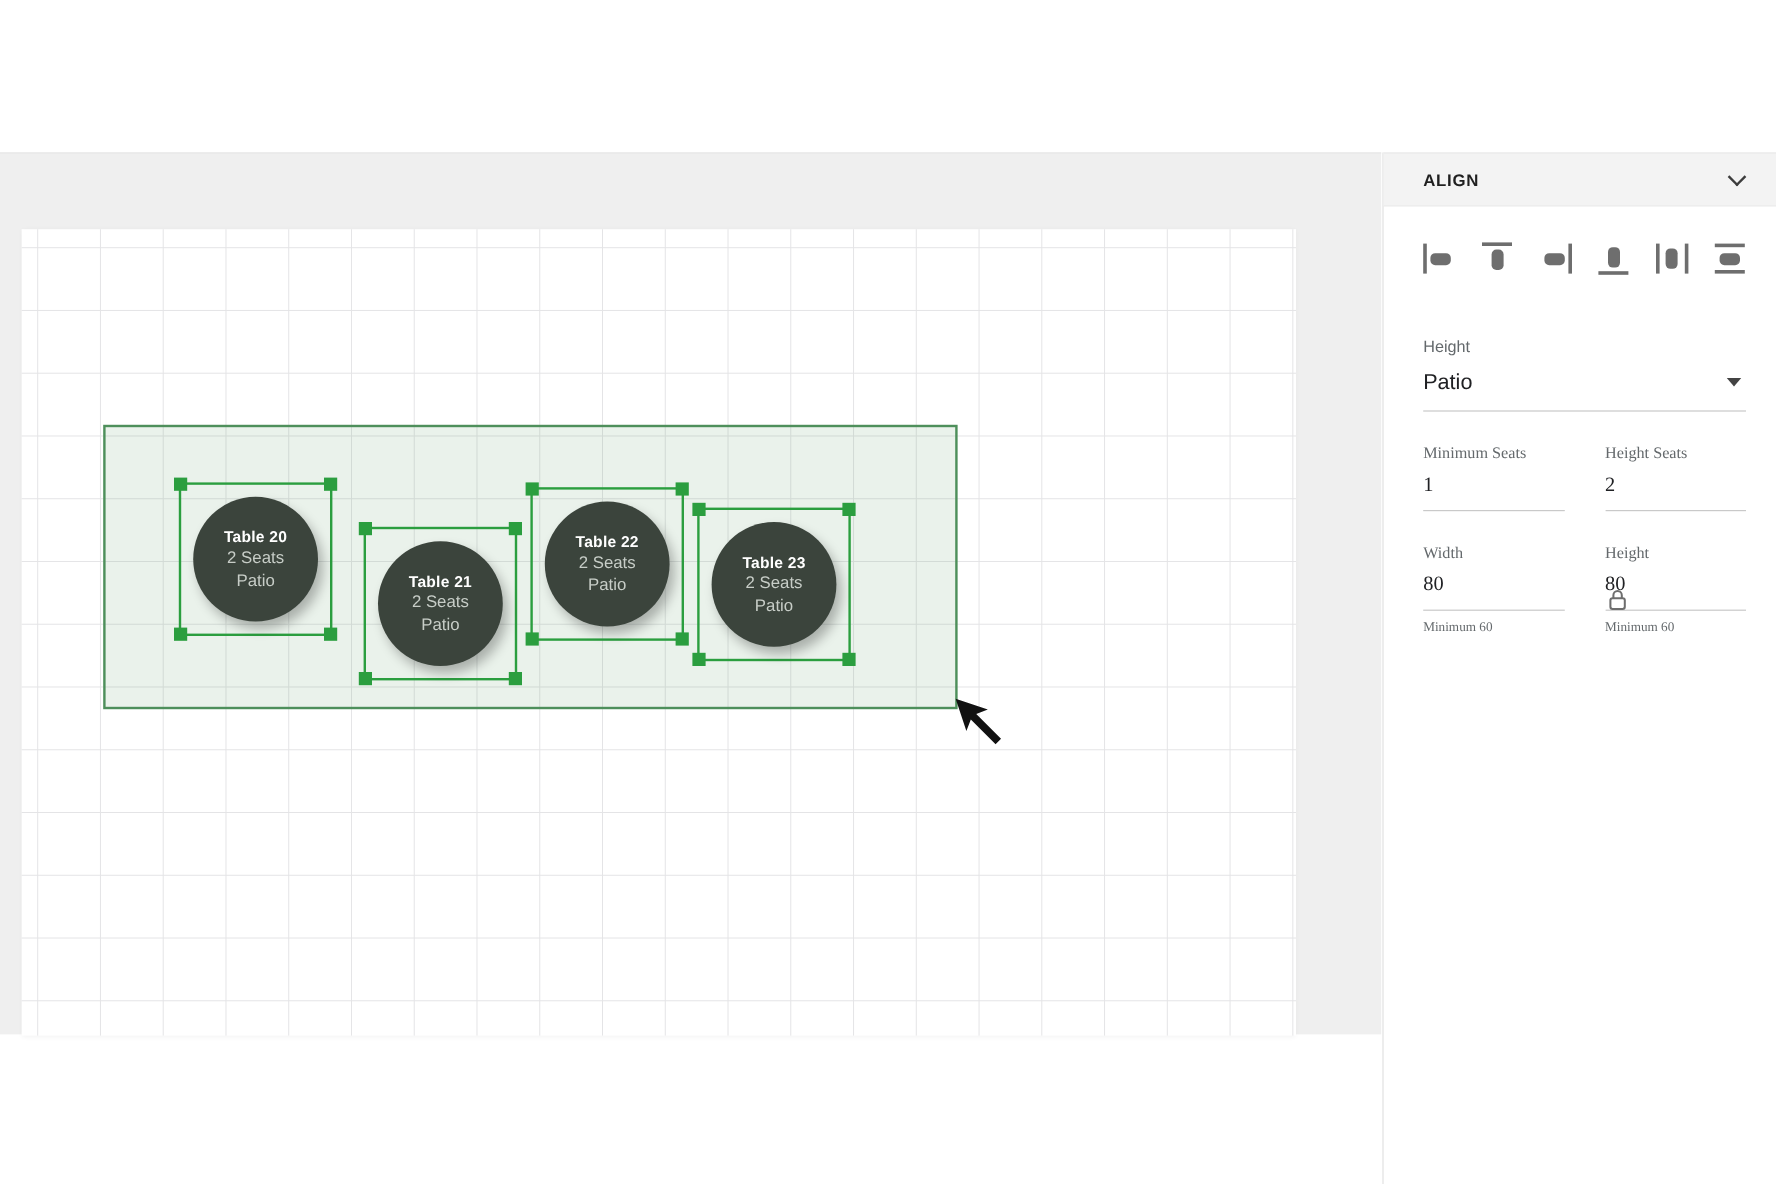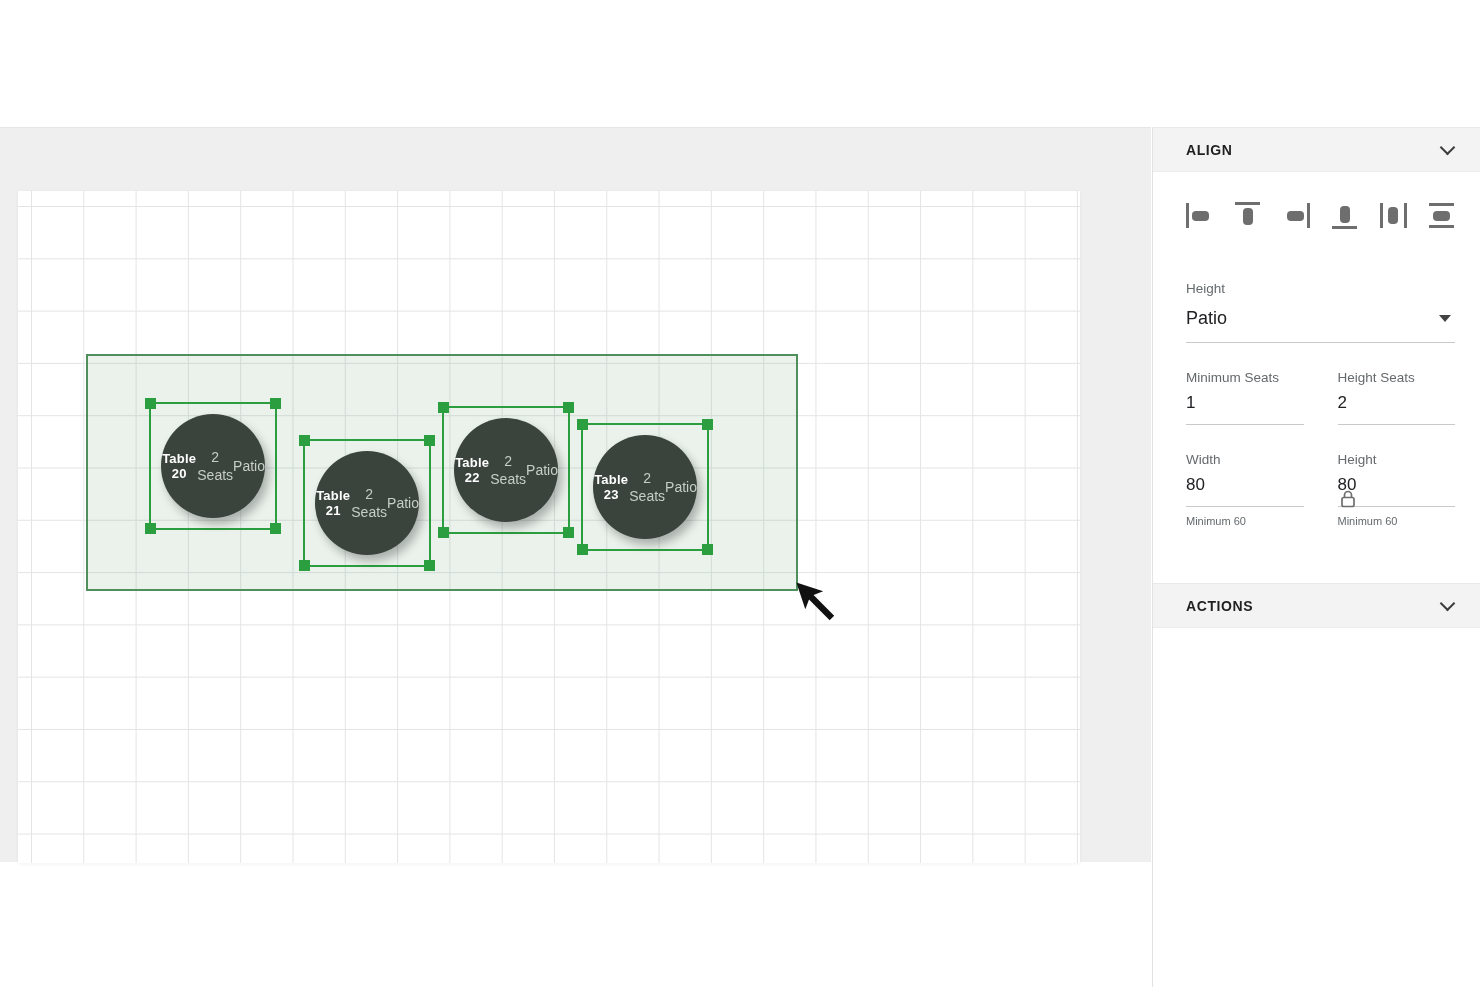--- a/index.html
+++ b/index.html
@@ -23,21 +23,21 @@
     background:rgba(96,158,104,0.13); border:2px solid #4e8f5b; }
 
   
   .table-group { position:absolute; width:128px; height:128px; }
   .sel-box { position:absolute; inset:0; border:2px solid #2b9e3f; }
   .handle { position:absolute; width:11px; height:11px; background:#2b9e3f; }
   .handle.tl { left:-6px; top:-6px; } .handle.tr { right:-6px; top:-6px; }
   .handle.bl { left:-6px; bottom:-6px; } .handle.br { right:-6px; bottom:-6px; }
   .table-circle { position:absolute; left:12px; top:12px; width:104px; height:104px; border-radius:50%;
     background:#3b443c; box-shadow:4px 6px 10px rgba(0,0,0,0.28);
-    display:flex; align-items:center; justify-content:center; text-align:center; }
+    display:flex; flex-direction:column; align-items:center; justify-content:center; text-align:center; }
   .table-name { color:#ffffff; font-weight:bold; font-size:13px; letter-spacing:0.2px; }
   .table-sub { color:#c7cdc7; font-size:14px; line-height:1.3; }
 
   
   .cursor { position:absolute; left:795px; top:581px; width:44px; height:44px; }
 
   
   .sidebar { position:absolute; left:1152px; top:127px; width:328px; height:860px; background:#ffffff; border-left:1px solid #e2e2e2; }
   .section-header { height:45px; background:#f3f3f3; border-top:1px solid #e9e9e9; border-bottom:1px solid #ececec;
     display:flex; align-items:center; justify-content:space-between; padding:0 27px 0 33px; cursor:pointer; }
@@ -53,21 +53,21 @@
   .aicon .pill-h { position:absolute; width:17px; height:10px; border-radius:4px; background:#6e6e6e; top:8.5px; }
   .aicon .pill-v { position:absolute; width:10px; height:17px; border-radius:4px; background:#6e6e6e; left:8.5px; }
 
   
   .props-body { padding:16px 25px 30px 33px; }
   .field-label { font-size:13.5px; color:#64696c; }
   .select-row { display:flex; align-items:center; justify-content:space-between;
     border-bottom:1px solid #c9c9c9; padding:9px 4px 13px 0; margin-top:3px; cursor:pointer; }
   .select-value { font-size:18px; color:#202124; }
   .caret-down { width:0; height:0; border-left:6px solid transparent; border-right:6px solid transparent; border-top:7px solid #434343; }
-  .two-col { position:relative; display:flex; gap:34px; margin-top:27px; }
+  .two-col { position:relative; display:flex; gap:34px; margin-top:27px;font-family:Liberation Serif, serif; }
   .col { width:118px; }
   .field-value { font-size:17px; color:#202124; border-bottom:1px solid #c9c9c9; padding:8px 0 11px; }
   .field-hint { font-size:11px; color:#64696c; margin-top:8px; }
   .lock-wrap { position:absolute; left:152px; top:37px; width:20px; height:20px; cursor:pointer; }
 
   
   .actions-body { padding:19px 23px 10px 33px; }
   .action-btn { display:block; width:272px; height:43px; margin-bottom:22px; background:#ffffff;
     border:1.6px solid #15505a; border-radius:9px; color:#15505a; font-family:"Liberation Sans", sans-serif;
     font-size:15.5px; font-weight:bold; cursor:pointer; }
@@ -211,19 +211,15 @@
           <div class="field-hint">Minimum 60</div>
         </div>
         <svg class="lock-wrap" viewBox="0 0 20 20">
           <rect x="4" y="8.5" width="12" height="9" rx="1.8" fill="none" stroke="#6e6e6e" stroke-width="1.7"></rect>
           <path d="M6.5,8.5 V6 a3.5,3.5 0 0 1 7,0 V8.5" fill="none" stroke="#6e6e6e" stroke-width="1.7"></path>
         </svg>
       </div>
 
     </div>
 
-    <div class="section-header" style="margin-top:26px;">
-      <span class="section-title">ACTIONS</span>
-      <span class="chev"></span>
-    </div>
 
   </div>
 </div>
 
 </body></html>

